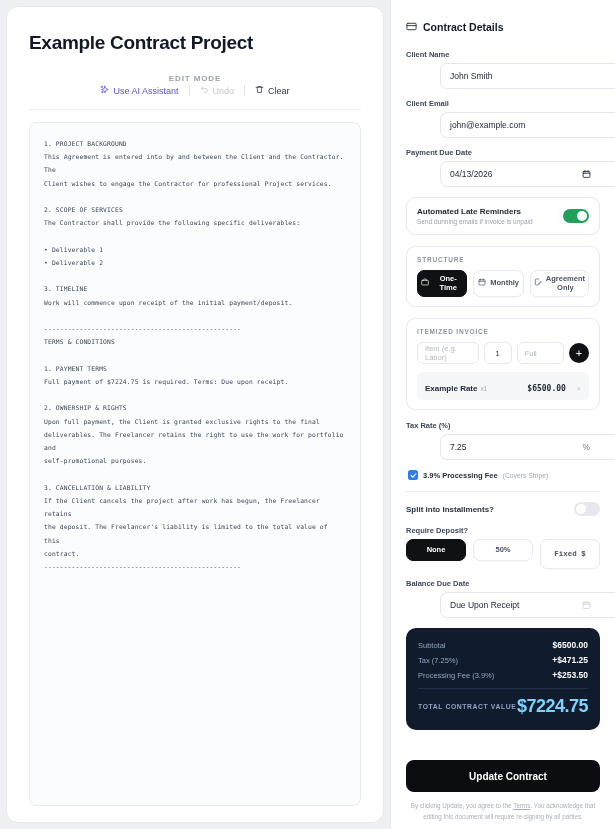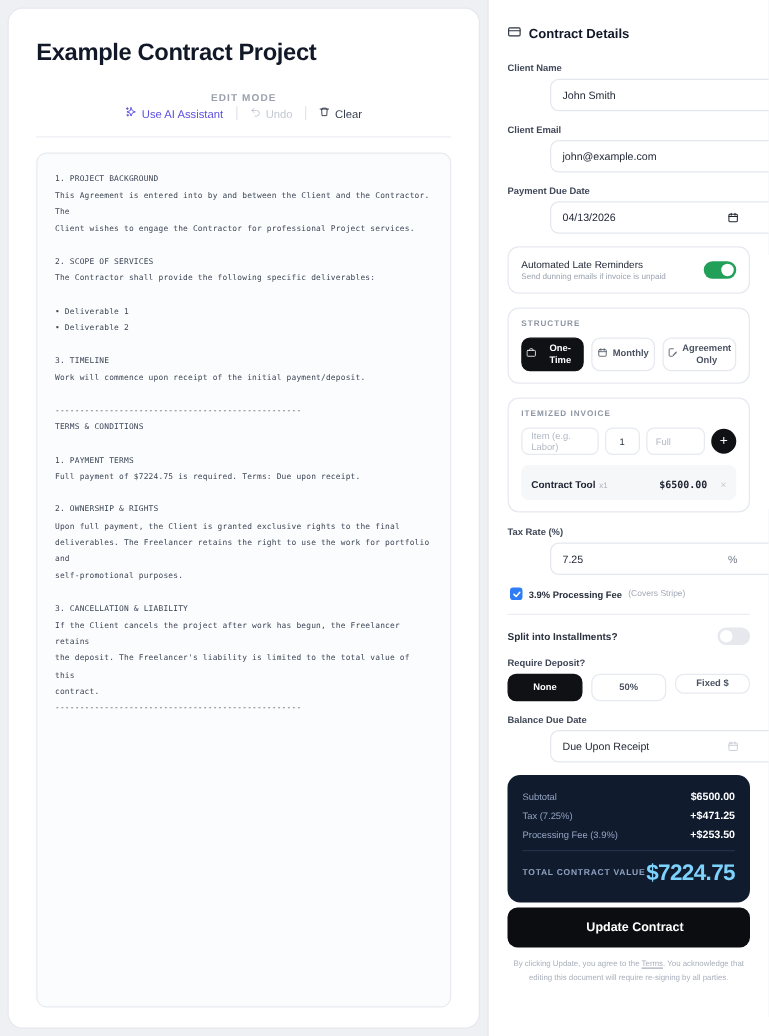--- a/index.html
+++ b/index.html
@@ -97,21 +97,21 @@
   .input-suffix {
     position: absolute; right: 10px; top: 50%; transform: translateY(-50%);
     font-size: 8.5px; color: #737b89;
   }
 
   .card-box {
     border: 1px solid #e6e9ef; border-radius: 9px;
     background: #fff; padding: 9px 10px; margin-bottom: 11px;
   }
   .toggle-row { display: flex; align-items: center; justify-content: space-between; }
-  .toggle-title { font-size: 8px; font-weight: normal; color: #222a38; }
+  .toggle-title { font-size: 8px; font-weight: bold; color: #222a38; }
   .toggle-sub { font-size: 6.5px; color: #9ba2ae; margin-top: 2px; }
   .switch {
     width: 26px; height: 14px; border-radius: 9px; position: relative; flex: none;
     cursor: pointer;
   }
   .switch.on { background: #22a05a; }
   .switch.off { background: #e6e8ee; }
   .knob {
     width: 10px; height: 10px; border-radius: 50%; background: #fff;
     position: absolute; top: 2px;
@@ -182,21 +182,21 @@
   .sum-total-row { display: flex; justify-content: space-between; align-items: center; }
   .sum-total-key {
     font-size: 6.8px; font-weight: bold; letter-spacing: 0.6px;
     color: #8fa2c1; text-transform: uppercase;
   }
   .sum-total-val { font-size: 18px; font-weight: bold; color: #7dd3fc; letter-spacing: -0.5px; }
 
   .primary-btn {
     width: 100%; height: 32px; background: #0b0d11; color: #fff;
     border: none; border-radius: 8px; font-size: 10px; font-weight: bold;
-    margin-top: 4px; cursor: pointer; font-family: "Liberation Sans", sans-serif; padding-left: 10px;
+    margin-top: 30px; cursor: pointer; font-family: "Liberation Sans", sans-serif; padding-left: 10px;
   }
   .disclaimer {
     font-size: 6.3px; color: #aab0bb; text-align: center;
     line-height: 1.7; margin-top: 9px; padding: 0 4px;
   }
   .disclaimer u { text-decoration: underline; }
 </style>
 </head>
 <body>
 
@@ -365,21 +365,21 @@
     <div class="card-box">
       <div class="group-label">ITEMIZED INVOICE</div>
       <div class="inv-row">
         <div class="inv-input inv-item">Item (e.g. Labor)</div>
         <div class="inv-input inv-qty">1</div>
         <div class="inv-input inv-price">Full</div>
         <div class="inv-add">+</div>
       </div>
       <div class="inv-listrow">
         <div>
-          <span class="inv-name">Contract Tool</span><span class="inv-qtytag">x1</span>
+          <span class="inv-name">Example Rate</span><span class="inv-qtytag">x1</span>
         </div>
         <div>
           <span class="inv-amt">$6500.00</span>
           <span class="inv-x">×</span>
         </div>
       </div>
     </div>
 
     <div class="field">
       <span class="field-label">Tax Rate (%)</span>
@@ -408,21 +408,21 @@
       </div>
     </div>
 
     <div style="height:10px"></div>
 
     <div>
       <span class="field-label">Require Deposit?</span>
       <div class="seg-row" style="gap:7px; margin-top:2px;">
         <div class="seg active" style="height:22px;">None</div>
         <div class="seg" style="height:22px;">50%</div>
-        <div class="seg" style="height:16px;">Fixed $</div>
+        <div class="seg" style="height:30px;font-family:Liberation Mono, monospace;">Fixed $</div>
       </div>
     </div>
 
     <div class="field" style="margin-top:10px;">
       <span class="field-label">Balance Due Date</span>
       <div class="input-wrap">
         <div class="input">Due Upon Receipt</div>
         <span class="input-icon">
           <svg width="9" height="9" viewBox="0 0 24 24" fill="none" stroke="#c8ccd4" stroke-width="2" stroke-linecap="round" stroke-linejoin="round">
             <rect x="3" y="5" width="18" height="16" rx="2"></rect>

